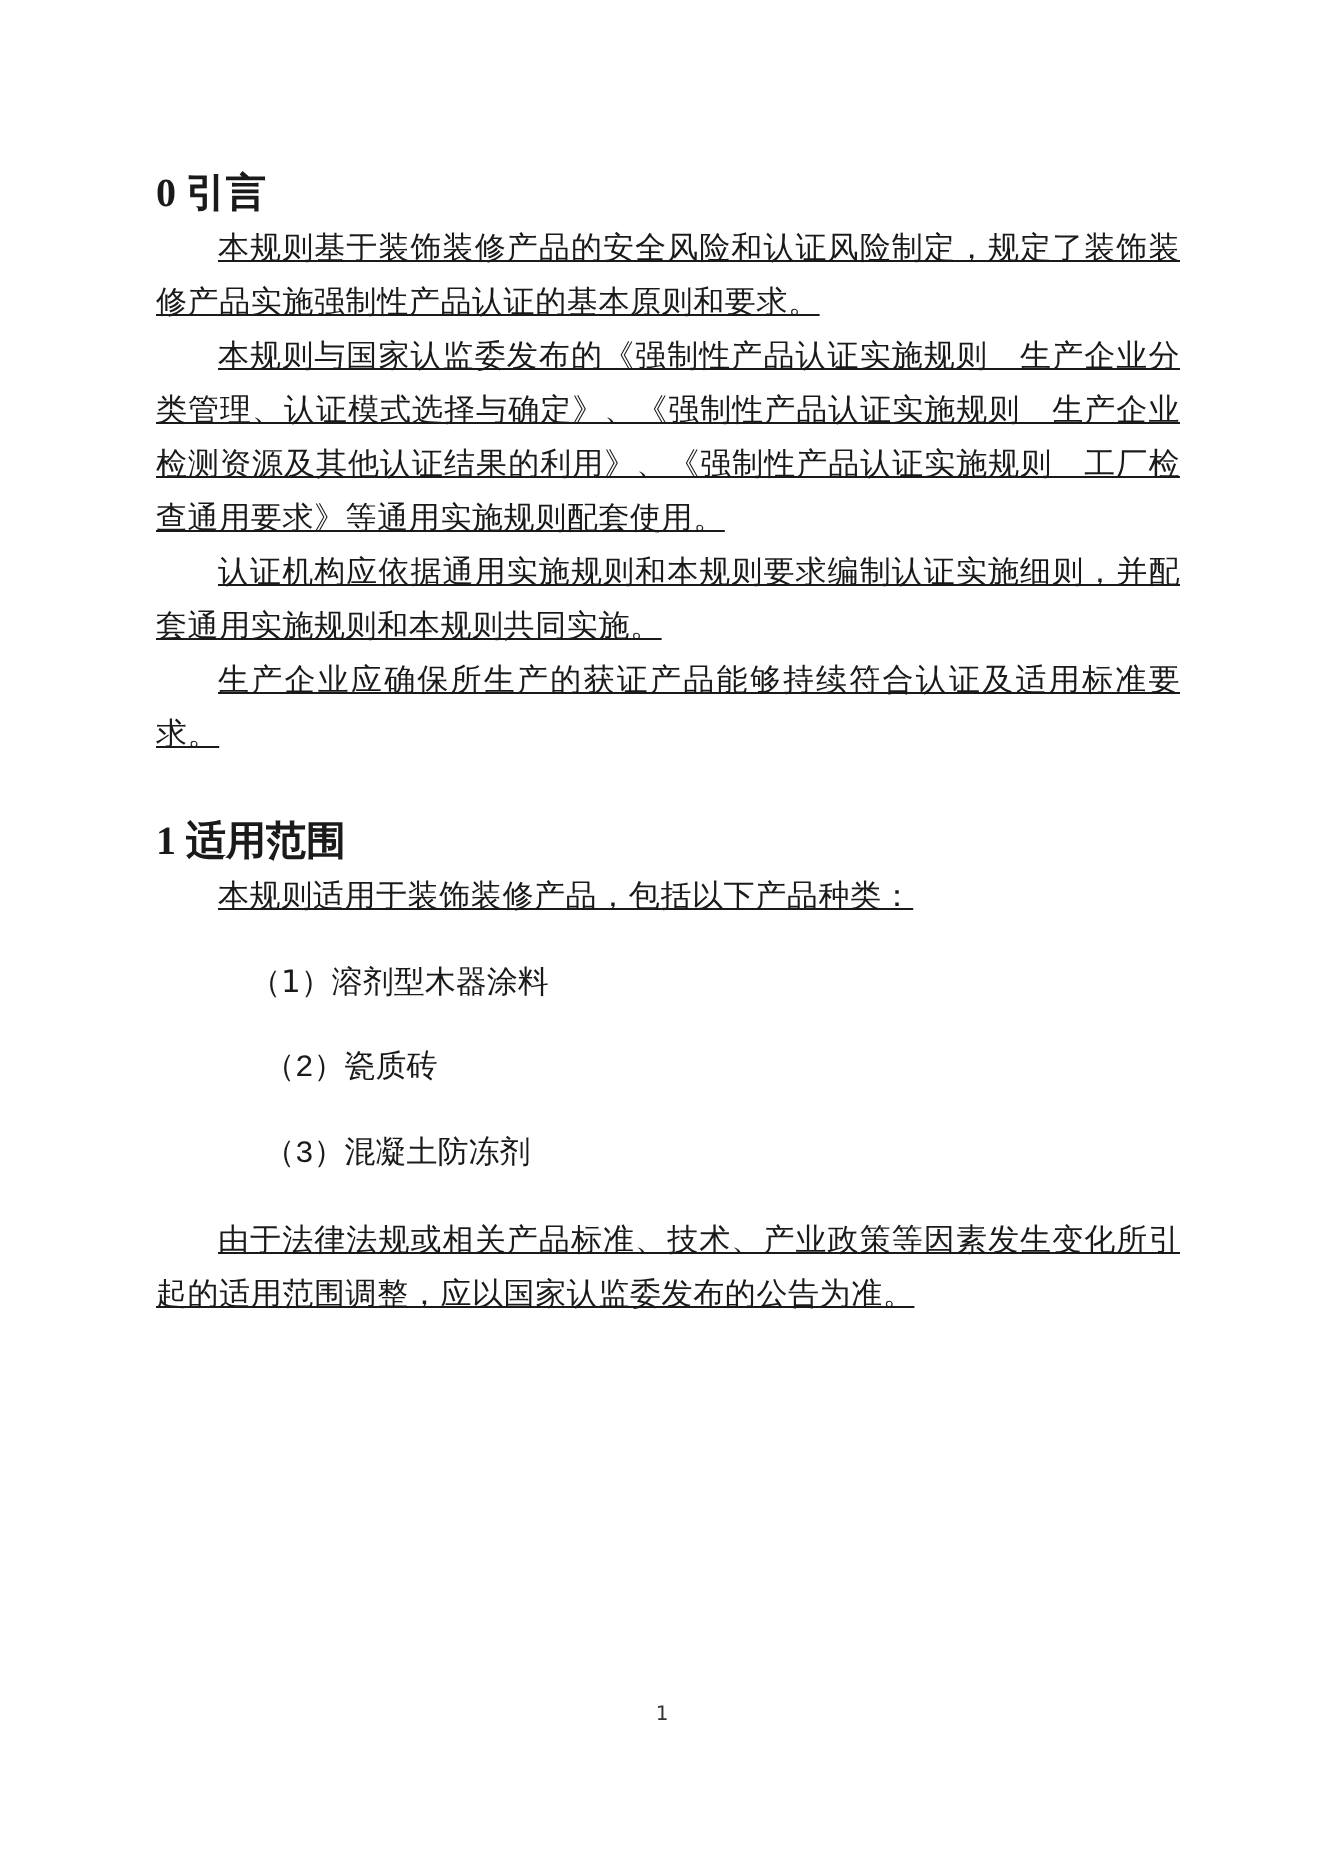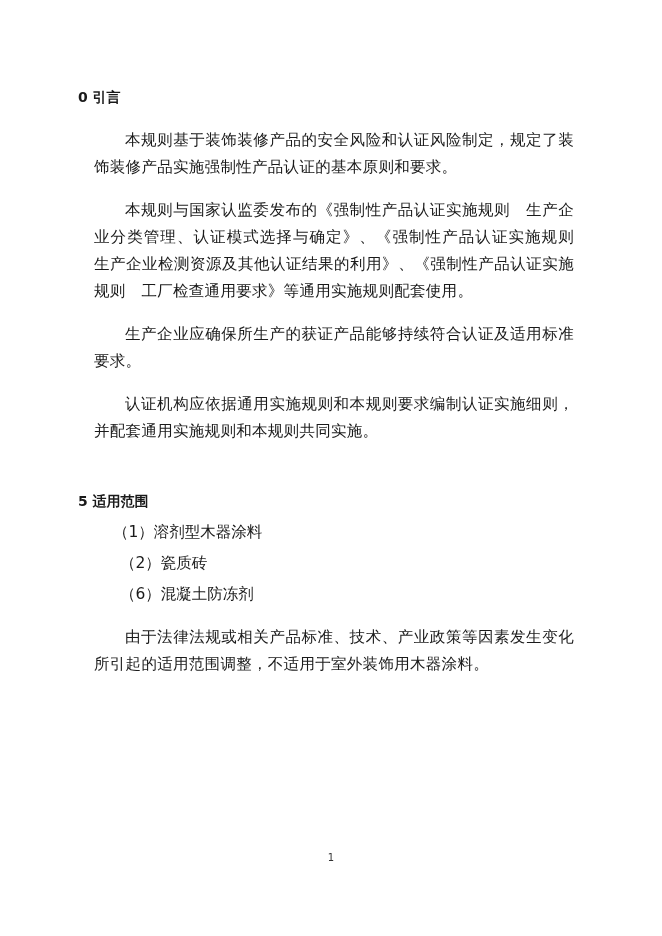--- a/index.html
+++ b/index.html
@@ -1,35 +1,36 @@
 <!DOCTYPE html>
 <html><head>
 <meta charset="utf-8">
 <style>
   html, body { margin: 0; padding: 0; background: #ffffff; }
   body { width: 662px; height: 936px; position: relative; overflow: hidden;
          font-family: "DejaVu Sans", "Liberation Sans", sans-serif; color: #1a1a1a; }
   .page { position: absolute; left: 78px; top: 84px; width: 512px; }
-  .para { font-size: 15.5px; line-height: 27px; text-align: justify; text-indent: 31px; letter-spacing: 0.3px; margin: 16px; }
-  .heading { font-size: 14px; line-height: 27px; font-weight: bold; margin: 0; }
-  .item { font-size: 15.5px; line-height: 27px; padding-left: 31px; margin: 4px; }
-  .item.deep { padding-left: 38px; }
+  .para { font-size: 15.5px; line-height: 27px; text-align: justify; text-indent: 31px; letter-spacing: 0.3px; margin: 0; text-decoration: underline; }
+  .heading { font-size: 20px; line-height: 27px; font-weight: bold; margin: 0; font-family: Liberation Serif, serif; }
+  .item { font-size: 15.5px; line-height: 27px; padding-left: 31px; margin: 16px; }
+  .item.deep { padding-left: 38px; font-family: Liberation Mono, monospace; }
   .gap { height: 27px; }
   .page-number { position: absolute; left: 0; width: 662px; top: 852px; text-align: center; font-size: 10px; color: #333; }
 </style>
 </head>
 <body>
 
 <div class="page">
   <p class="heading">0 引言</p>
   <p class="para">本规则基于装饰装修产品的安全风险和认证风险制定，规定了装饰装修产品实施强制性产品认证的基本原则和要求。</p>
   <p class="para">本规则与国家认监委发布的《强制性产品认证实施规则　生产企业分类管理、认证模式选择与确定》、《强制性产品认证实施规则　生产企业检测资源及其他认证结果的利用》、《强制性产品认证实施规则　工厂检查通用要求》等通用实施规则配套使用。</p>
+  <p class="para">认证机构应依据通用实施规则和本规则要求编制认证实施细则，并配套通用实施规则和本规则共同实施。</p>
   <p class="para">生产企业应确保所生产的获证产品能够持续符合认证及适用标准要求。</p>
-  <p class="para">认证机构应依据通用实施规则和本规则要求编制认证实施细则，并配套通用实施规则和本规则共同实施。</p>
   <div class="gap"></div>
-  <p class="heading">5  适用范围</p>
+  <p class="heading">1  适用范围</p>
+  <p class="para">本规则适用于装饰装修产品，包括以下产品种类：</p>
   <p class="item">（1）溶剂型木器涂料</p>
   <p class="item deep">（2）瓷质砖</p>
-  <p class="item deep">（6）混凝土防冻剂</p>
-  <p class="para">由于法律法规或相关产品标准、技术、产业政策等因素发生变化所引起的适用范围调整，不适用于室外装饰用木器涂料。</p>
+  <p class="item deep">（3）混凝土防冻剂</p>
+  <p class="para">由于法律法规或相关产品标准、技术、产业政策等因素发生变化所引起的适用范围调整，应以国家认监委发布的公告为准。</p>
 </div>
 
 <div class="page-number">1</div>
 
 </body></html>

